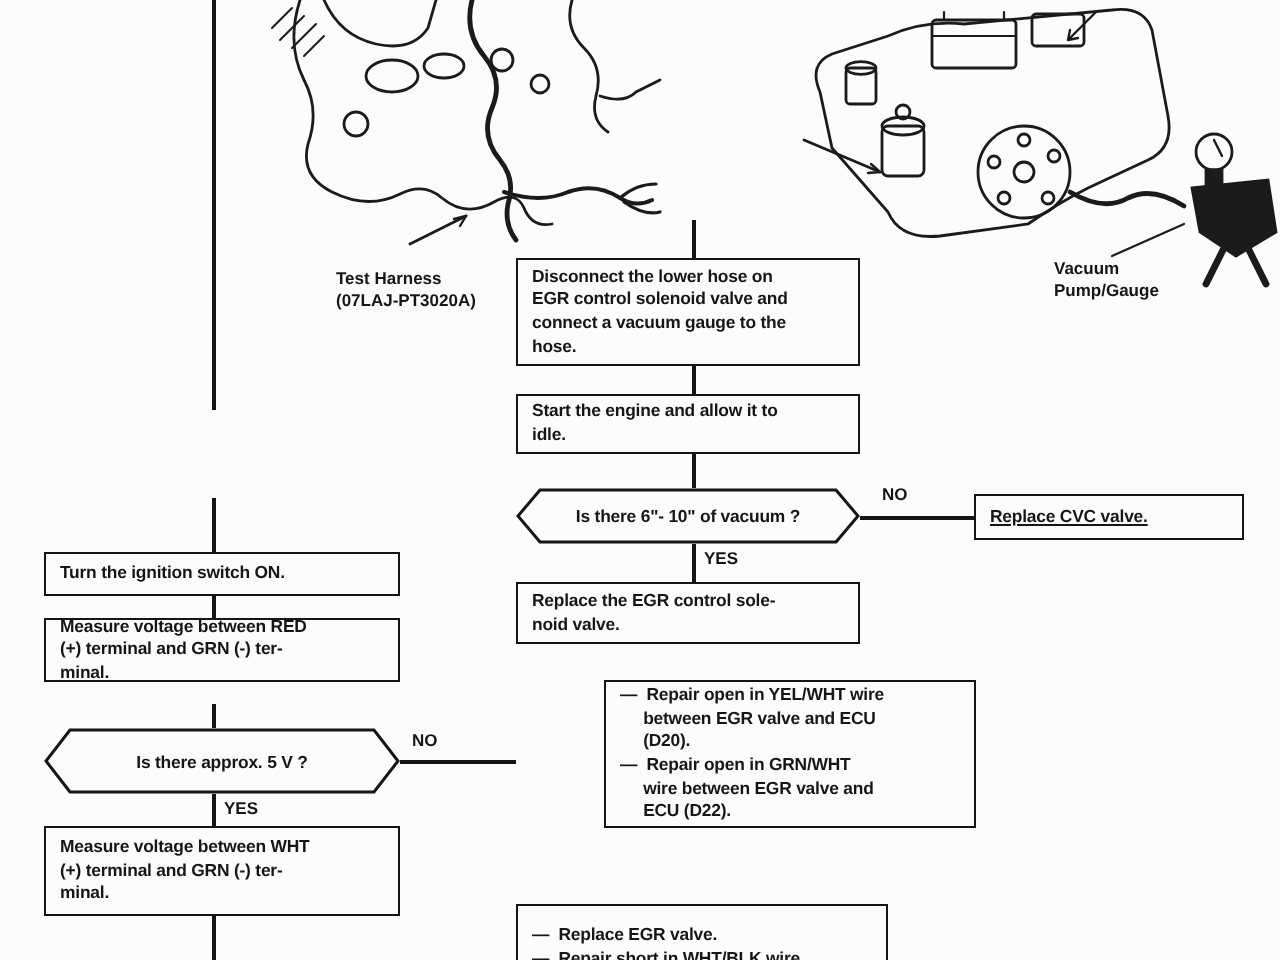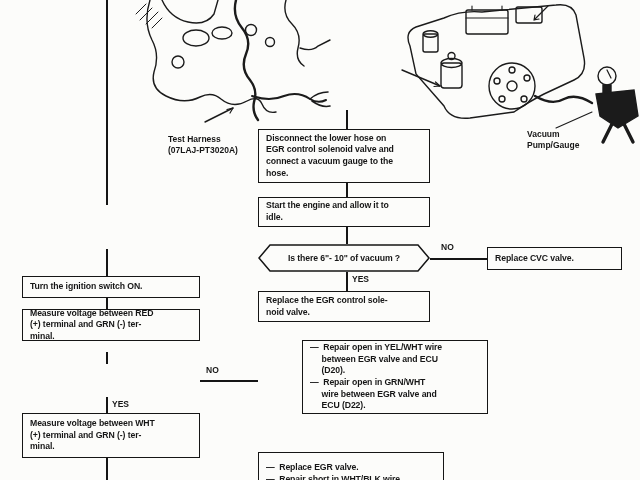--- a/index.html
+++ b/index.html
@@ -96,20 +96,26 @@
   <div class="tag" style="left:352px; top:274px;">YES</div>
 
   <div class="fbox" style="left:22px; top:276px; width:178px; height:22px;">
     <div class="ftext">Turn the ignition switch ON.</div>
   </div>
   <div class="fbox" style="left:22px; top:309px; width:178px; height:32px;">
     <div class="ftext">Measure voltage between RED
 (+) terminal and GRN (-) ter-
 minal.</div>
   </div>
+  <div class="hex" style="left:22px; top:364px; width:178px; height:33px;">
+    <svg viewBox="0 0 178 33" preserveAspectRatio="none">
+      <polygon points="13,1 165,1 177,16.5 165,32 13,32 1,16.5" fill="#fcfcfa" stroke="#151515" stroke-width="1.5"></polygon>
+    </svg>
+    <div class="hex-text">Is there approx. 5 V ?</div>
+  </div>
   <div class="fbox" style="left:22px; top:413px; width:178px; height:45px;">
     <div class="ftext">Measure voltage between WHT
 (+) terminal and GRN (-) ter-
 minal.</div>
   </div>
 
   <div class="fbox" style="left:258px; top:129px; width:172px; height:54px;">
     <div class="ftext">Disconnect the lower hose on
 EGR control solenoid valve and
 connect a vacuum gauge to the
@@ -135,17 +141,17 @@
      (D20).
 —  Repair open in GRN/WHT
      wire between EGR valve and
      ECU (D22).</div>
   </div>
   <div class="fbox" style="left:258px; top:452px; width:186px; height:44px;">
     <div class="ftext">—  Replace EGR valve.
 —  Repair short in WHT/BLK wire</div>
   </div>
 
-  <div class="fbox" style="left:487px; top:247px; width:135px; height:23px;">
+  <div class="fbox" style="left:487px; top:247px; width:135px; height:23px;text-decoration:underline;">
     <div class="ftext">Replace CVC valve.</div>
   </div>
 
 </div>
 
 </body></html>

